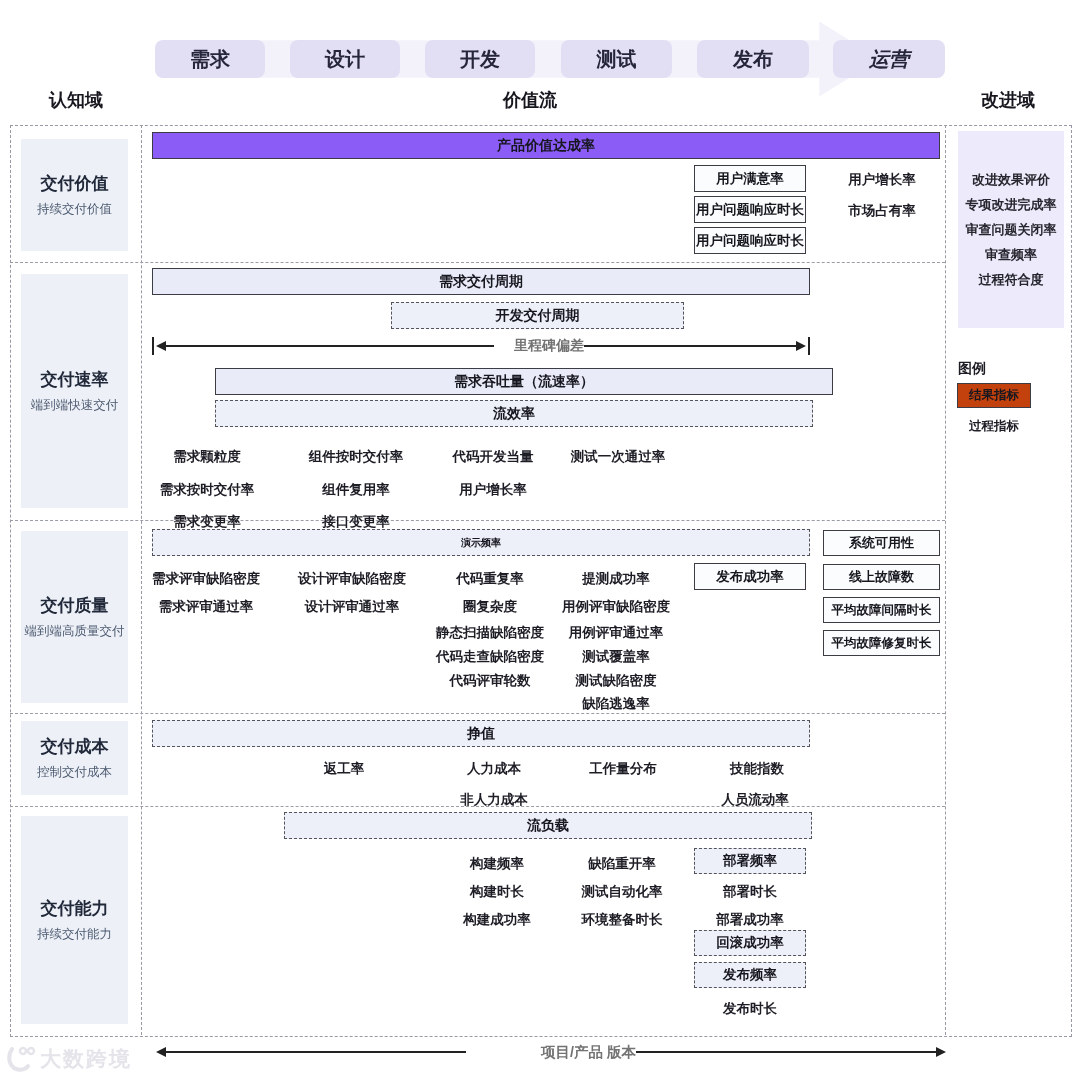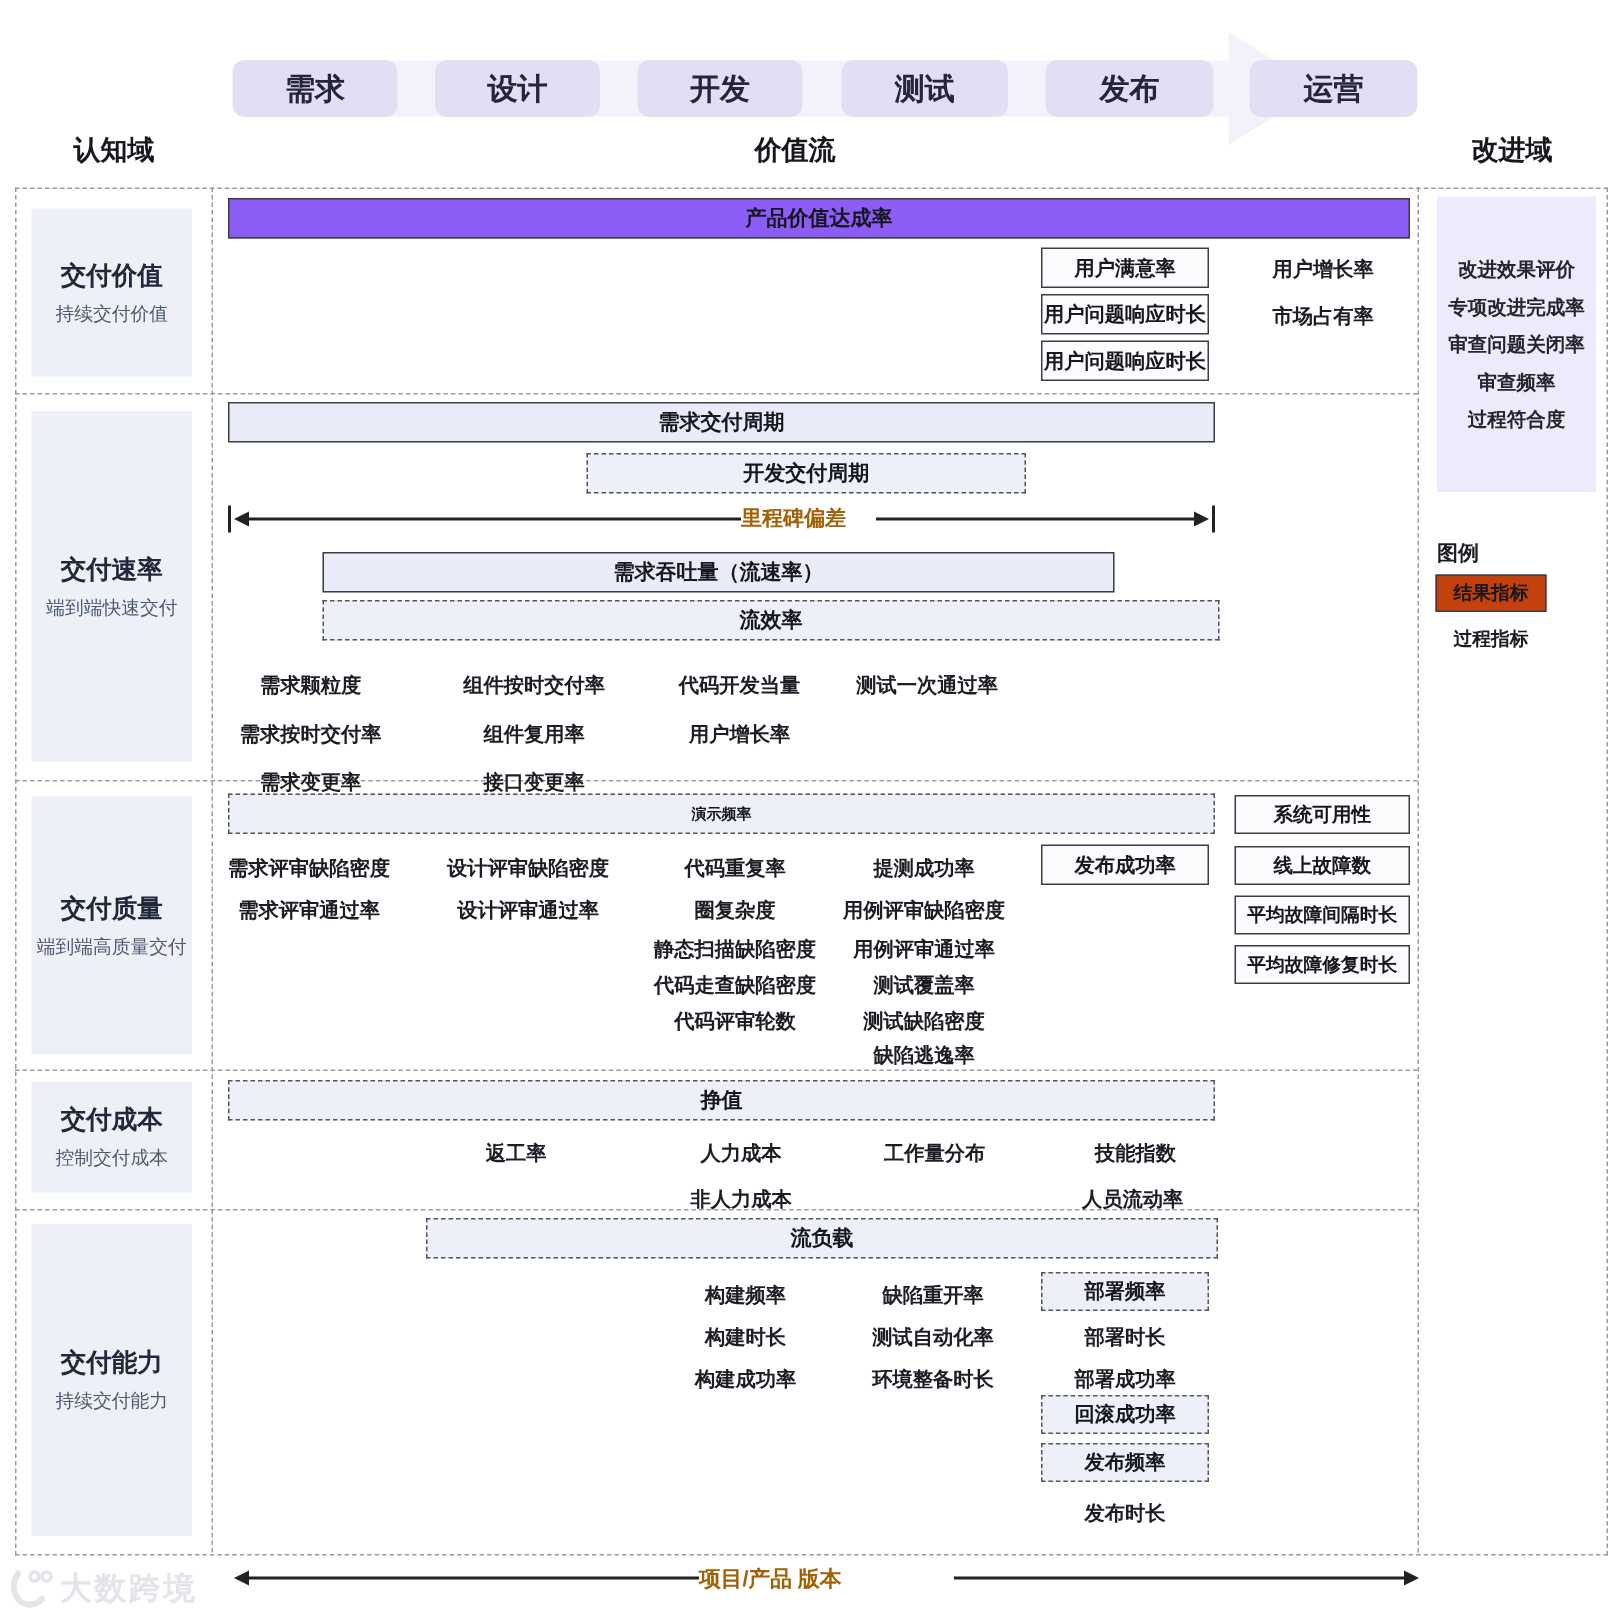--- a/index.html
+++ b/index.html
@@ -49,37 +49,37 @@
   .legend-process{position:absolute;left:957px;top:418px;width:74px;text-align:center;
     font-size:12.5px;font-weight:700;}
 
   
   .bar{position:absolute;width:2px;height:18px;background:#222;}
   .hseg{position:absolute;height:2px;background:#222;}
   .tri-l{position:absolute;width:0;height:0;border-top:5px solid transparent;border-bottom:5px solid transparent;
     border-right:10px solid #222;}
   .tri-r{position:absolute;width:0;height:0;border-top:5px solid transparent;border-bottom:5px solid transparent;
     border-left:10px solid #222;}
-  .axis-text{position:absolute;text-align:left;font-size:14.5px;font-weight:700;color:#a16207;}
+  .axis-text{position:absolute;text-align:right;font-size:14.5px;font-weight:700;color:#737373;}
 
   .watermark{position:absolute;left:6px;top:1045px;display:flex;align-items:center;gap:4px;
     color:#e4e4ea;font-size:21px;font-weight:700;letter-spacing:2px;}
 </style>
 </head>
 <body>
 
 <div class="canvas">
 
   <div class="stage-band"></div>
   <div class="chip" style="left:155px;width:110px;">需求</div>
   <div class="chip" style="left:290px;width:110px;">设计</div>
   <div class="chip" style="left:425px;width:110px;">开发</div>
   <div class="chip" style="left:561px;width:111px;">测试</div>
   <div class="chip" style="left:697px;width:112px;">发布</div>
-  <div class="chip" style="left:833px;width:112px;">运营</div>
+  <div class="chip" style="left:833px;width:112px;font-style:italic;">运营</div>
 
   <div class="domain-label" style="left:26px;width:100px;">认知域</div>
   <div class="domain-label" style="left:460px;width:140px;">价值流</div>
   <div class="domain-label" style="left:958px;width:100px;">改进域</div>
 
   <div class="frame"></div>
   <div class="vline" style="left:141px;"></div>
   <div class="vline" style="left:945px;"></div>
   <div class="hline" style="top:262px;"></div>
   <div class="hline" style="top:520px;"></div>
@@ -132,21 +132,21 @@
   <div>
     <div class="bar" style="left:152px;top:337px;"></div>
     <div class="bar" style="left:808px;top:337px;"></div>
     <div class="tri-l" style="left:156px;top:341px;"></div>
     <div class="hseg" style="left:166px;top:345px;width:328px;"></div>
     <div class="axis-text" style="left:494px;top:337px;width:90px;font-size:14px;">里程碑偏差</div>
     <div class="hseg" style="left:584px;top:345px;width:212px;"></div>
     <div class="tri-r" style="left:796px;top:341px;"></div>
   </div>
 
-  <div class="sbox lav" style="left:215px;top:368px;width:528px;height:27px;">需求吞吐量（流速率）</div>
+  <div class="sbox lav" style="left:215px;top:368px;width:618px;height:27px;">需求吞吐量（流速率）</div>
   <div class="dbox" style="left:215px;top:400px;width:598px;height:27px;font-size:14px;">流效率</div>
 
   <div class="m" style="left:147px;top:448px;width:120px;">需求颗粒度</div>
   <div class="m" style="left:296px;top:448px;width:120px;">组件按时交付率</div>
   <div class="m" style="left:433px;top:448px;width:120px;">代码开发当量</div>
   <div class="m" style="left:558px;top:448px;width:120px;">测试一次通过率</div>
   <div class="m" style="left:147px;top:481px;width:120px;">需求按时交付率</div>
   <div class="m" style="left:296px;top:481px;width:120px;">组件复用率</div>
   <div class="m" style="left:433px;top:481px;width:120px;">用户增长率</div>
   <div class="m" style="left:147px;top:513px;width:120px;">需求变更率</div>

